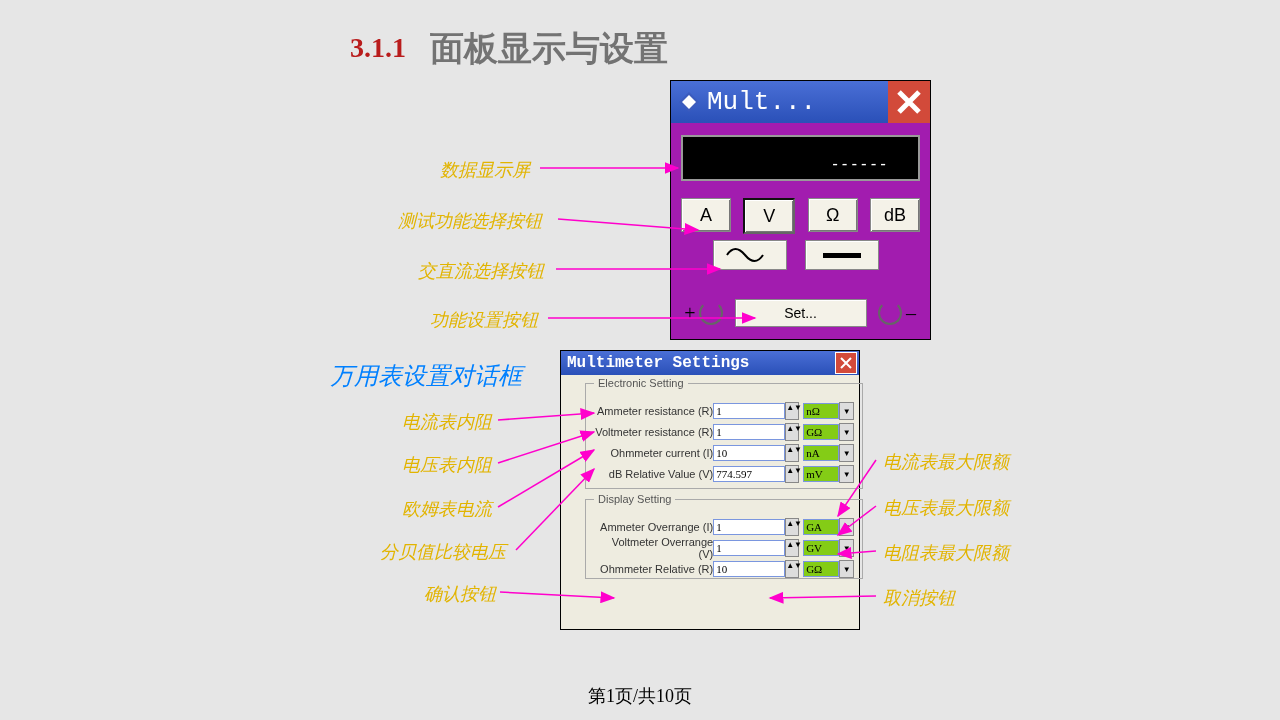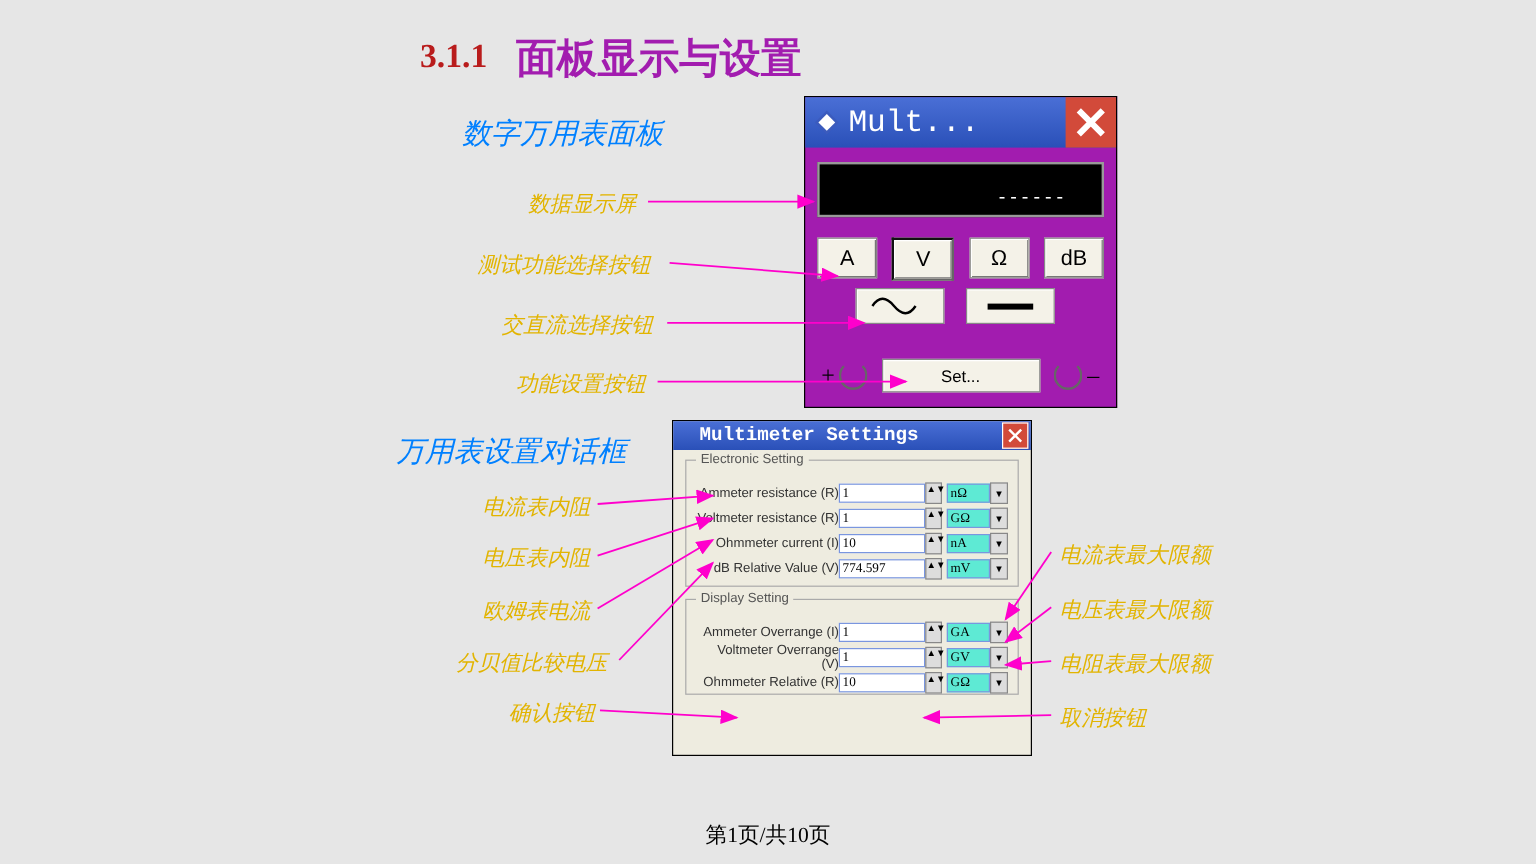--- a/index.html
+++ b/index.html
@@ -1,18 +1,18 @@
 <!DOCTYPE html>
 <html><head>
 <meta charset="utf-8">
 <style>
   html,body{margin:0;padding:0;width:1280px;height:720px;background:#e6e6e6;font-family:"SimSun","Microsoft YaHei",sans-serif;overflow:hidden;}
   .stage{position:relative;width:1280px;height:720px;}
   .head-num{position:absolute;left:350px;top:32px;font:28px "SimSun";color:#b91c1c;font-weight:bold;}
-  .head-txt{position:absolute;left:430px;top:26px;font:bold 34px "SimHei";color:#a21caf;}
+  .head-txt{position:absolute;left:430px;top:26px;font:bold 34px "SimHei";color:#737373;}
   .sub1{position:absolute;left:385px;top:95px;font:italic 24px "KaiTi";color:#0080ff;}
   .sub2{position:absolute;left:330px;top:360px;font:italic 24px "KaiTi";color:#0080ff;}
   .anno{position:absolute;font:italic 18px "KaiTi";color:#e2b400;white-space:nowrap;}
   .pager{position:absolute;left:0;right:0;bottom:12px;text-align:center;font:18px "SimSun";color:#000;}
   svg.arrows{position:absolute;left:0;top:0;pointer-events:none;}
   
   .mm-win{position:absolute;left:670px;top:80px;width:259px;height:258px;border:1px solid #000;background:#a21caf;}
   .mm-title{height:42px;background:linear-gradient(#4a6fd6,#2a50b8);display:flex;align-items:center;color:#fff;font:26px "Courier New",monospace;padding-left:6px;}
   .mm-title .tico{width:24px;height:24px;margin-right:6px;}
   .mm-title .close{margin-left:auto;width:42px;height:42px;background:#d24a3a;display:flex;align-items:center;justify-content:center;}
@@ -22,42 +22,41 @@
   .mm-btn{width:48px;height:32px;background:#f4f2e8;border:1px solid #888;box-shadow:1px 1px 0 #fff inset,-1px -1px 0 #777 inset;display:flex;align-items:center;justify-content:center;font:18px sans-serif;}
   .mm-btn.sel{border:2px inset #666;}
   .mm-row2{position:absolute;left:42px;top:117px;display:flex;gap:18px;}
   .mm-btn2{width:72px;height:28px;background:#f4f2e8;border:1px solid #888;box-shadow:1px 1px 0 #fff inset;display:flex;align-items:center;justify-content:center;}
   .mm-bot{position:absolute;left:10px;top:160px;width:239px;display:flex;align-items:center;}
   .mm-pm{width:18px;font:20px bold sans-serif;text-align:center;}
   .mm-set{margin:16px auto;width:130px;height:26px;background:#f4f2e8;border:1px solid #888;box-shadow:1px 1px 0 #fff inset;font:14px sans-serif;display:flex;align-items:center;justify-content:center;}
   .knob{width:20px;height:20px;border:2px solid #666;border-radius:50%;border-top-color:transparent;}
   
   .dlg{position:absolute;left:560px;top:350px;width:298px;height:278px;border:1px solid #000;background:#eeece0;font:11px Tahoma,sans-serif;}
-  .dlg-title{height:24px;background:linear-gradient(#4a6fd6,#2a50b8);color:#fff;font:bold 16px "Courier New",monospace;display:flex;align-items:center;padding:0 2px 0 22px;}
+  .dlg-title{height:24px;background:linear-gradient(#4a6fd6,#2a50b8);color:#fff;font:bold 16px "Courier New",monospace;display:flex;align-items:center;padding:0 2px 0 6px;}
   .dlg-title .dclose{margin-left:auto;width:20px;height:20px;background:#d24a3a;border:1px solid #fff;display:flex;align-items:center;justify-content:center;}
-  .gb{position:absolute;border:1px solid #aaa;padding:18px 8px 8px 8px;box-sizing:border-box;}
+  .gb{position:absolute;border:1px solid #aaa;padding:18px 8px 8px 8px;box-sizing:border-box;margin-left:14px;}
   .gb1{left:10px;top:32px;width:278px;height:106px;}
   .gb2{left:10px;top:148px;width:278px;height:80px;}
   .gb-t{position:absolute;left:8px;top:-7px;background:#eeece0;padding:0 4px;color:#555;}
   .frow{display:flex;align-items:center;margin-bottom:3px;height:18px;}
   .flab{width:130px;text-align:right;color:#333;padding-right:0;}
   .fin{width:72px;height:16px;border:1px solid #7a96df;background:#fff;padding:0 2px;font:11px Tahoma;box-sizing:border-box;}
-  .fun{width:36px;height:16px;border:1px solid #7a96df;background:#5eead4;margin-left:4px;padding:0 2px;font:11px Tahoma;box-sizing:border-box;}
+  .fun{width:36px;height:16px;border:1px solid #7a96df;background:#84cc16;margin-left:4px;padding:0 2px;font:11px Tahoma;box-sizing:border-box;}
   .spn{width:12px;height:16px;border:1px solid #888;margin-left:0;background:#ddd;font:8px sans-serif;display:flex;flex-direction:column;}
   .dd{width:14px;height:16px;border:1px solid #888;background:#ddd;display:flex;align-items:center;justify-content:center;font:8px sans-serif;}
   .dbtns{position:absolute;left:0;bottom:10px;width:100%;display:flex;justify-content:center;gap:40px;}
   .dbtn{width:70px;height:22px;border:1px solid #888;background:#eeece0;box-shadow:1px 1px 0 #fff inset;font:11px Tahoma;}
 </style>
 </head>
 <body>
 
 <div class="stage">
   <div class="head-num">3.1.1</div>
   <div class="head-txt">面板显示与设置</div>
-  <div class="sub1">数字万用表面板</div>
   <div class="sub2">万用表设置对话框</div>
 
   <div class="anno" style="left:440px;top:158px">数据显示屏</div>
   <div class="anno" style="left:398px;top:209px">测试功能选择按钮</div>
   <div class="anno" style="left:418px;top:259px">交直流选择按钮</div>
   <div class="anno" style="left:430px;top:308px">功能设置按钮</div>
 
   <div class="anno" style="left:402px;top:410px">电流表内阻</div>
   <div class="anno" style="left:402px;top:453px">电压表内阻</div>
   <div class="anno" style="left:402px;top:497px">欧姆表电流</div>

